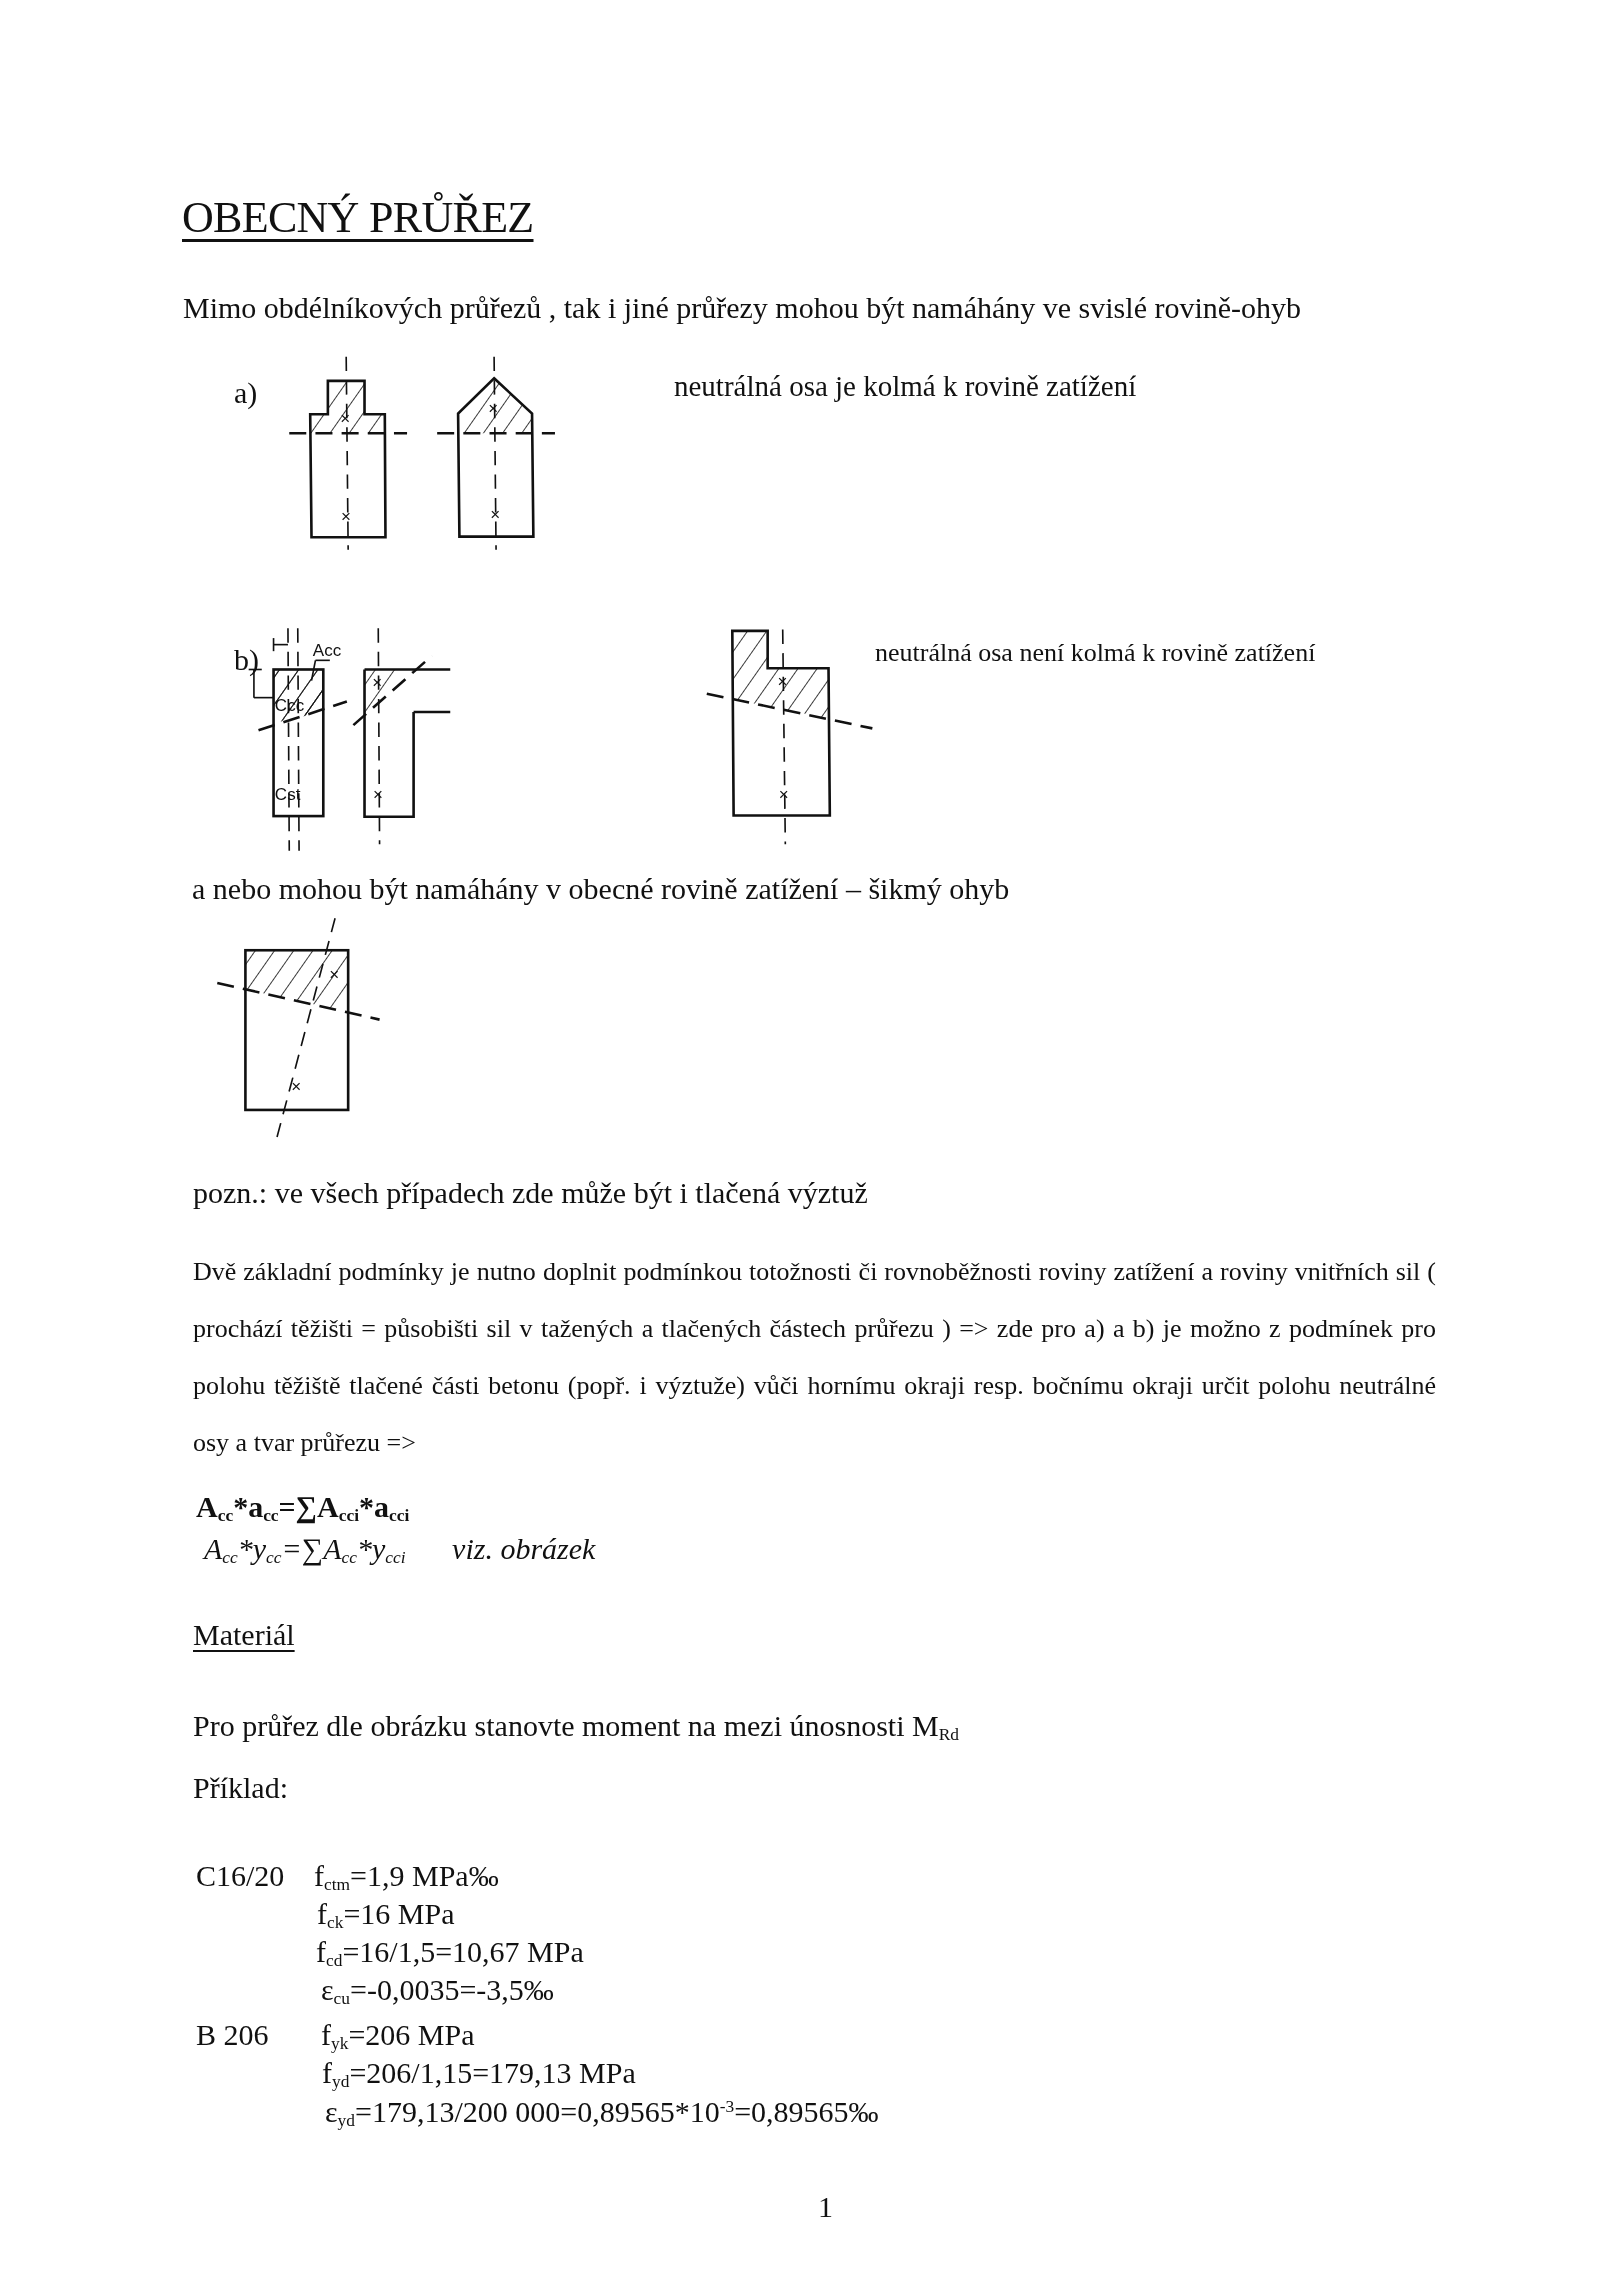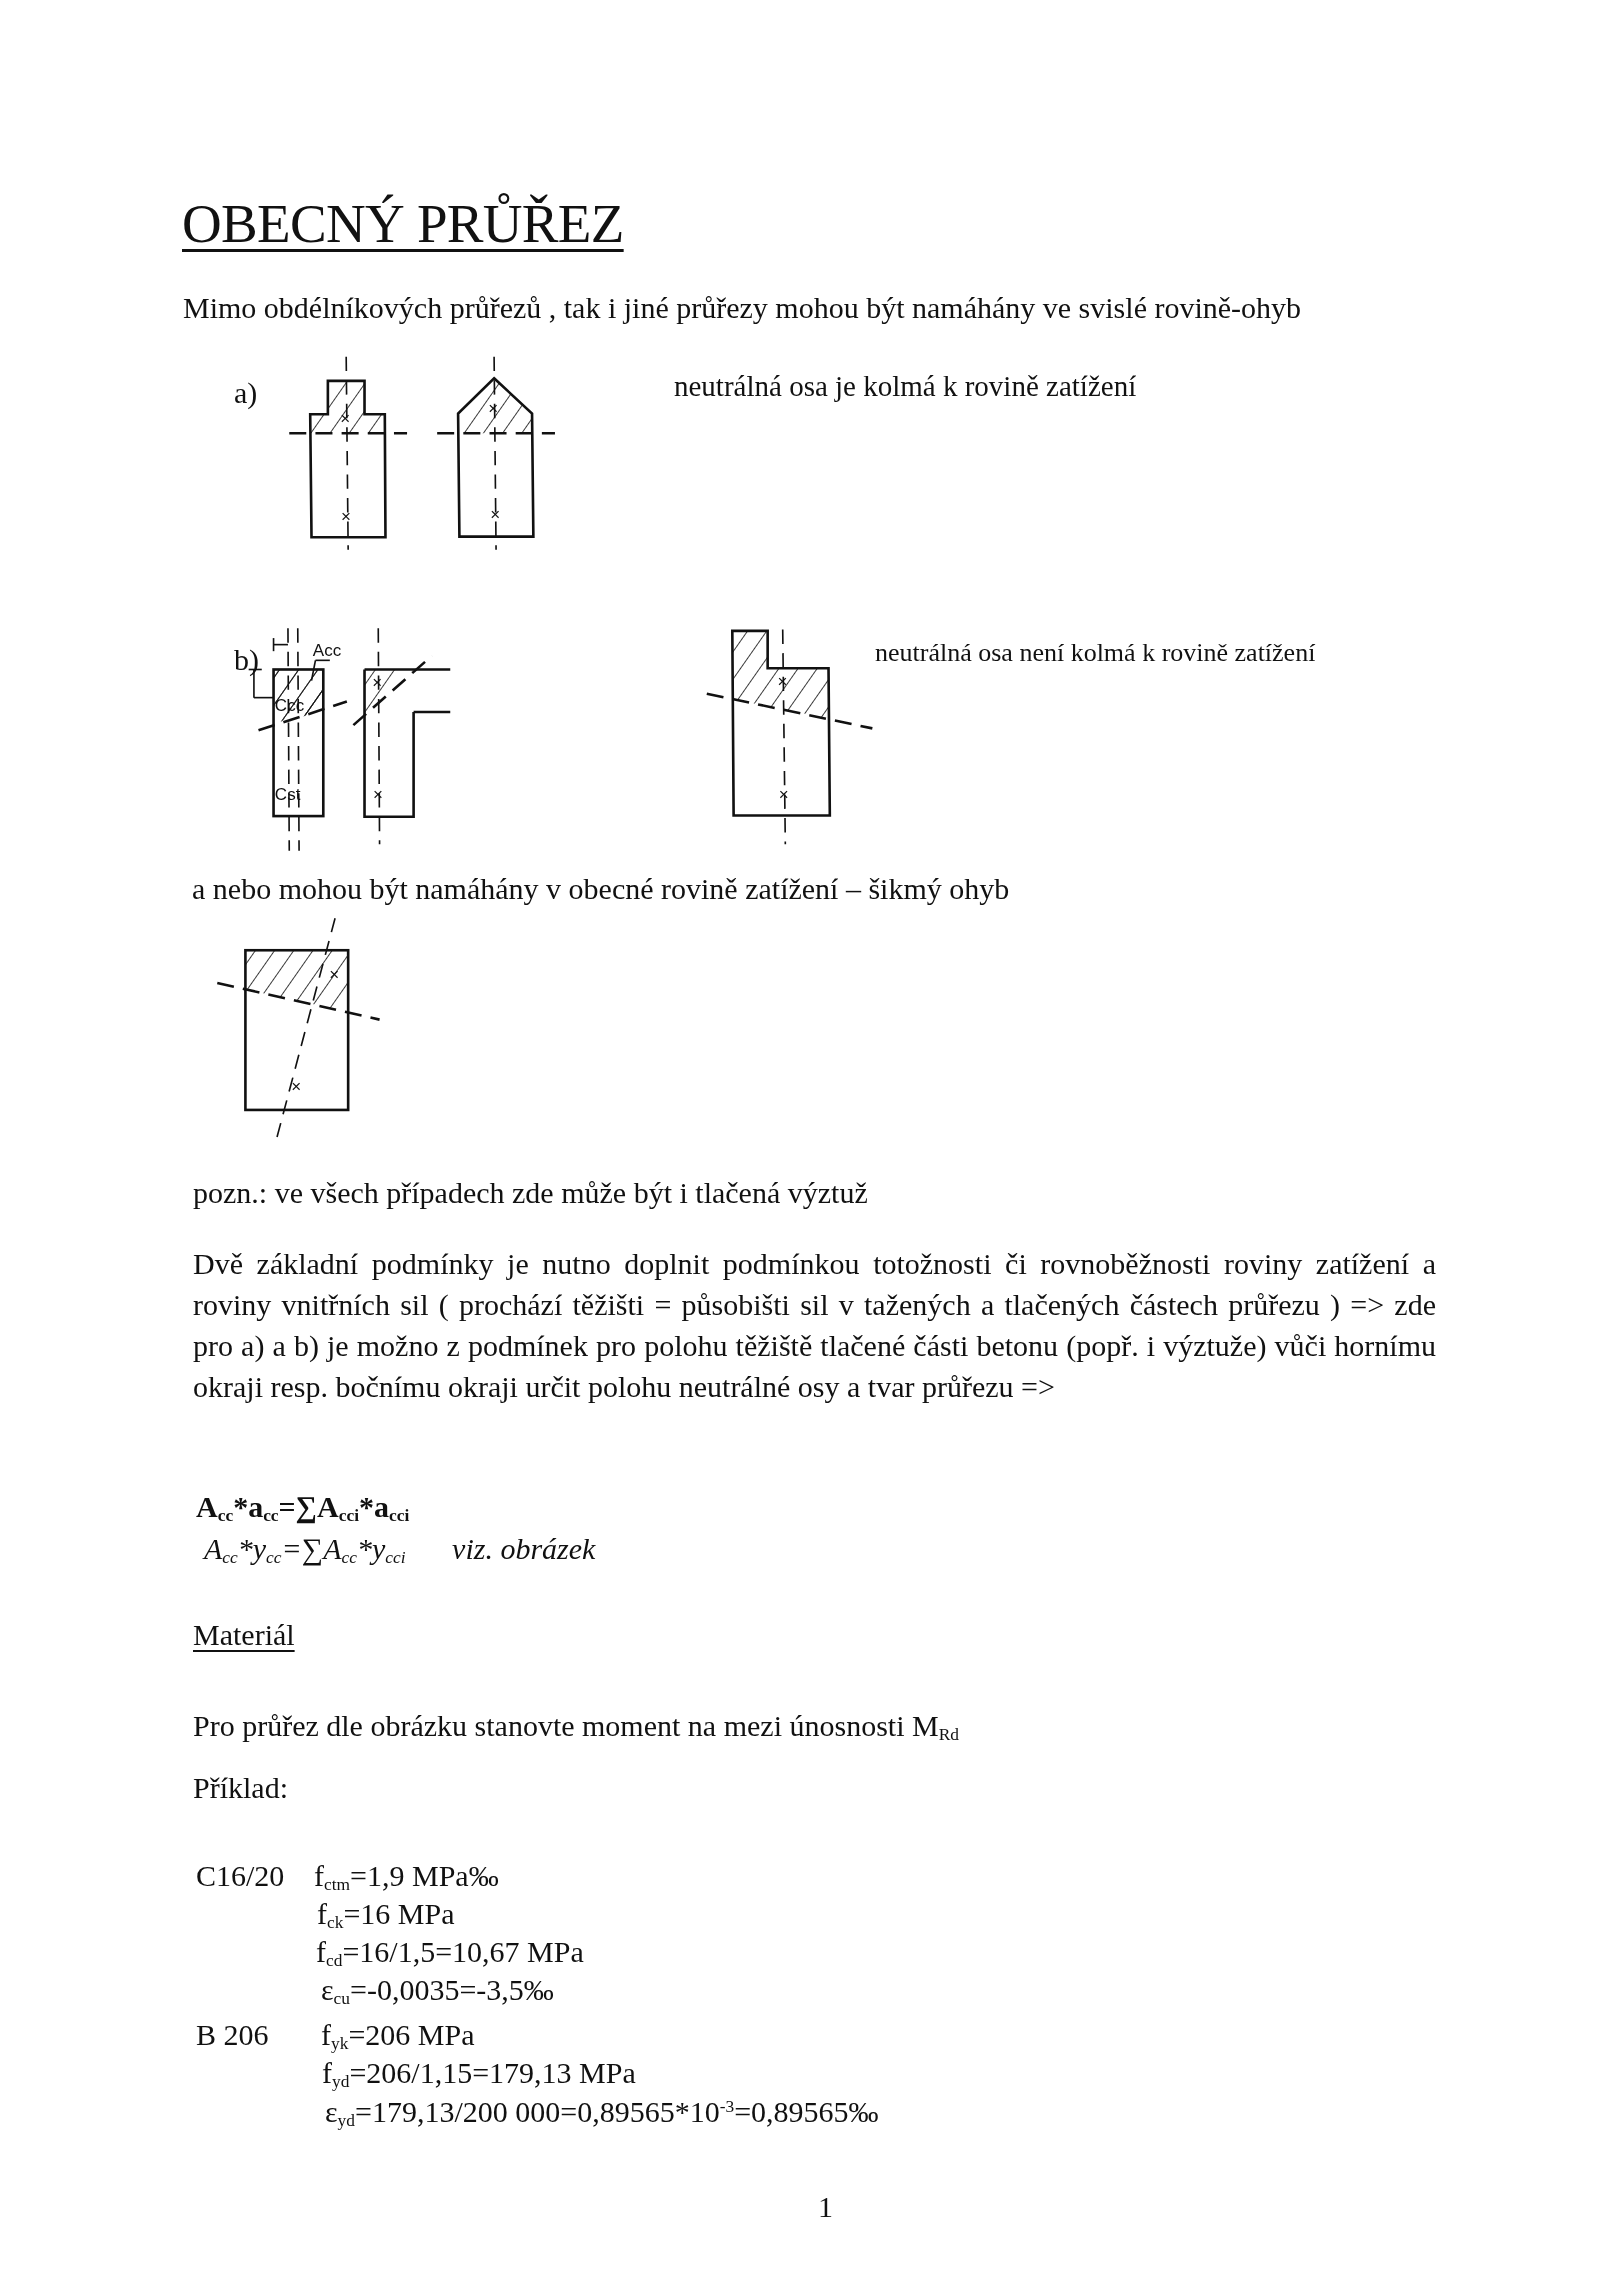--- a/index.html
+++ b/index.html
@@ -1,21 +1,21 @@
 <!DOCTYPE html>
 <html style="font-size:10.5px"><head>
 <meta charset="utf-8">
 <style>
   html,body{margin:0;padding:0;background:#fff;}
   body{width:1623px;height:2295px;position:relative;overflow:hidden;
        font-family:"Liberation Serif","DejaVu Serif",serif;color:#111;}
   .t{position:absolute;white-space:nowrap;line-height:1;}
-  .title{left:182px;top:196px;font-size:55px;text-decoration:underline;text-decoration-thickness:3.3px;text-underline-offset:6.5px;letter-spacing:-0.7px;}
+  .title{left:182px;top:196px;font-size:44px;text-decoration:underline;text-decoration-thickness:3.3px;text-underline-offset:6.5px;letter-spacing:-0.7px;}
   .body{font-size:30px;}
-  .para{position:absolute;left:193px;top:1243px;width:1243px;font-size:30px;line-height:41px;text-align:justify;}
+  .para{position:absolute;left:193px;top:1243px;width:1243px;font-size:26px;line-height:57px;text-align:justify;}
   .para p{margin:0;}
   sub{font-size:0.58em;vertical-align:-0.25em;line-height:0;}
   sup{font-size:0.58em;vertical-align:0.6em;line-height:0;}
   .u{text-decoration:underline;text-underline-offset:5.2px;text-decoration-thickness:2px;}
   svg.dg{position:absolute;left:0;top:0;}
   .ln{stroke:#111;stroke-width:4;fill:none;}
   .thin{stroke:#111;stroke-width:2.5;fill:none;}
   .dash{stroke:#111;stroke-width:4;fill:none;stroke-dasharray:26 14;}
   .ax{stroke:#111;stroke-width:2.5;fill:none;stroke-dasharray:22 14;}
   .hatchfill{fill:url(#hatch);}

